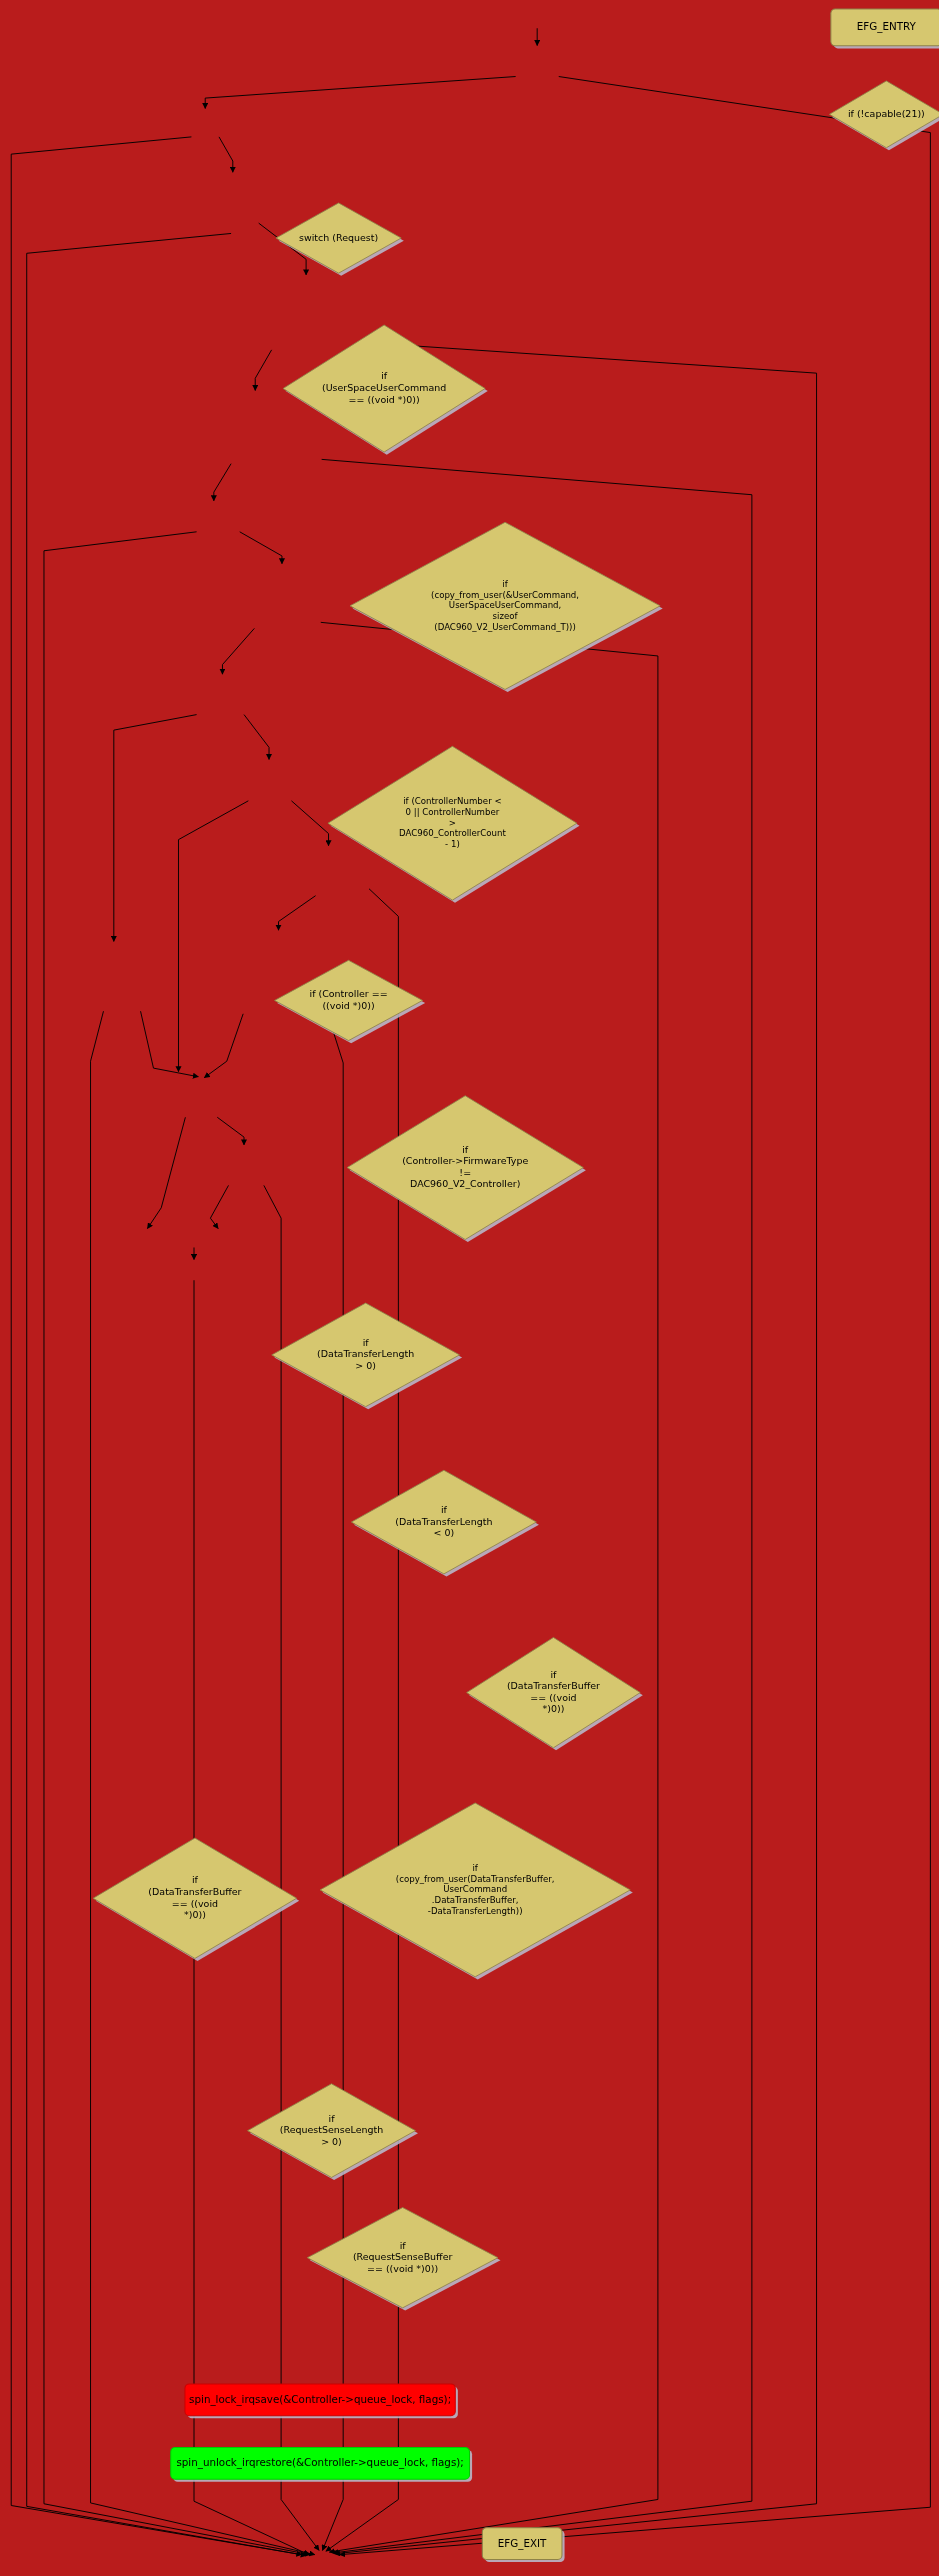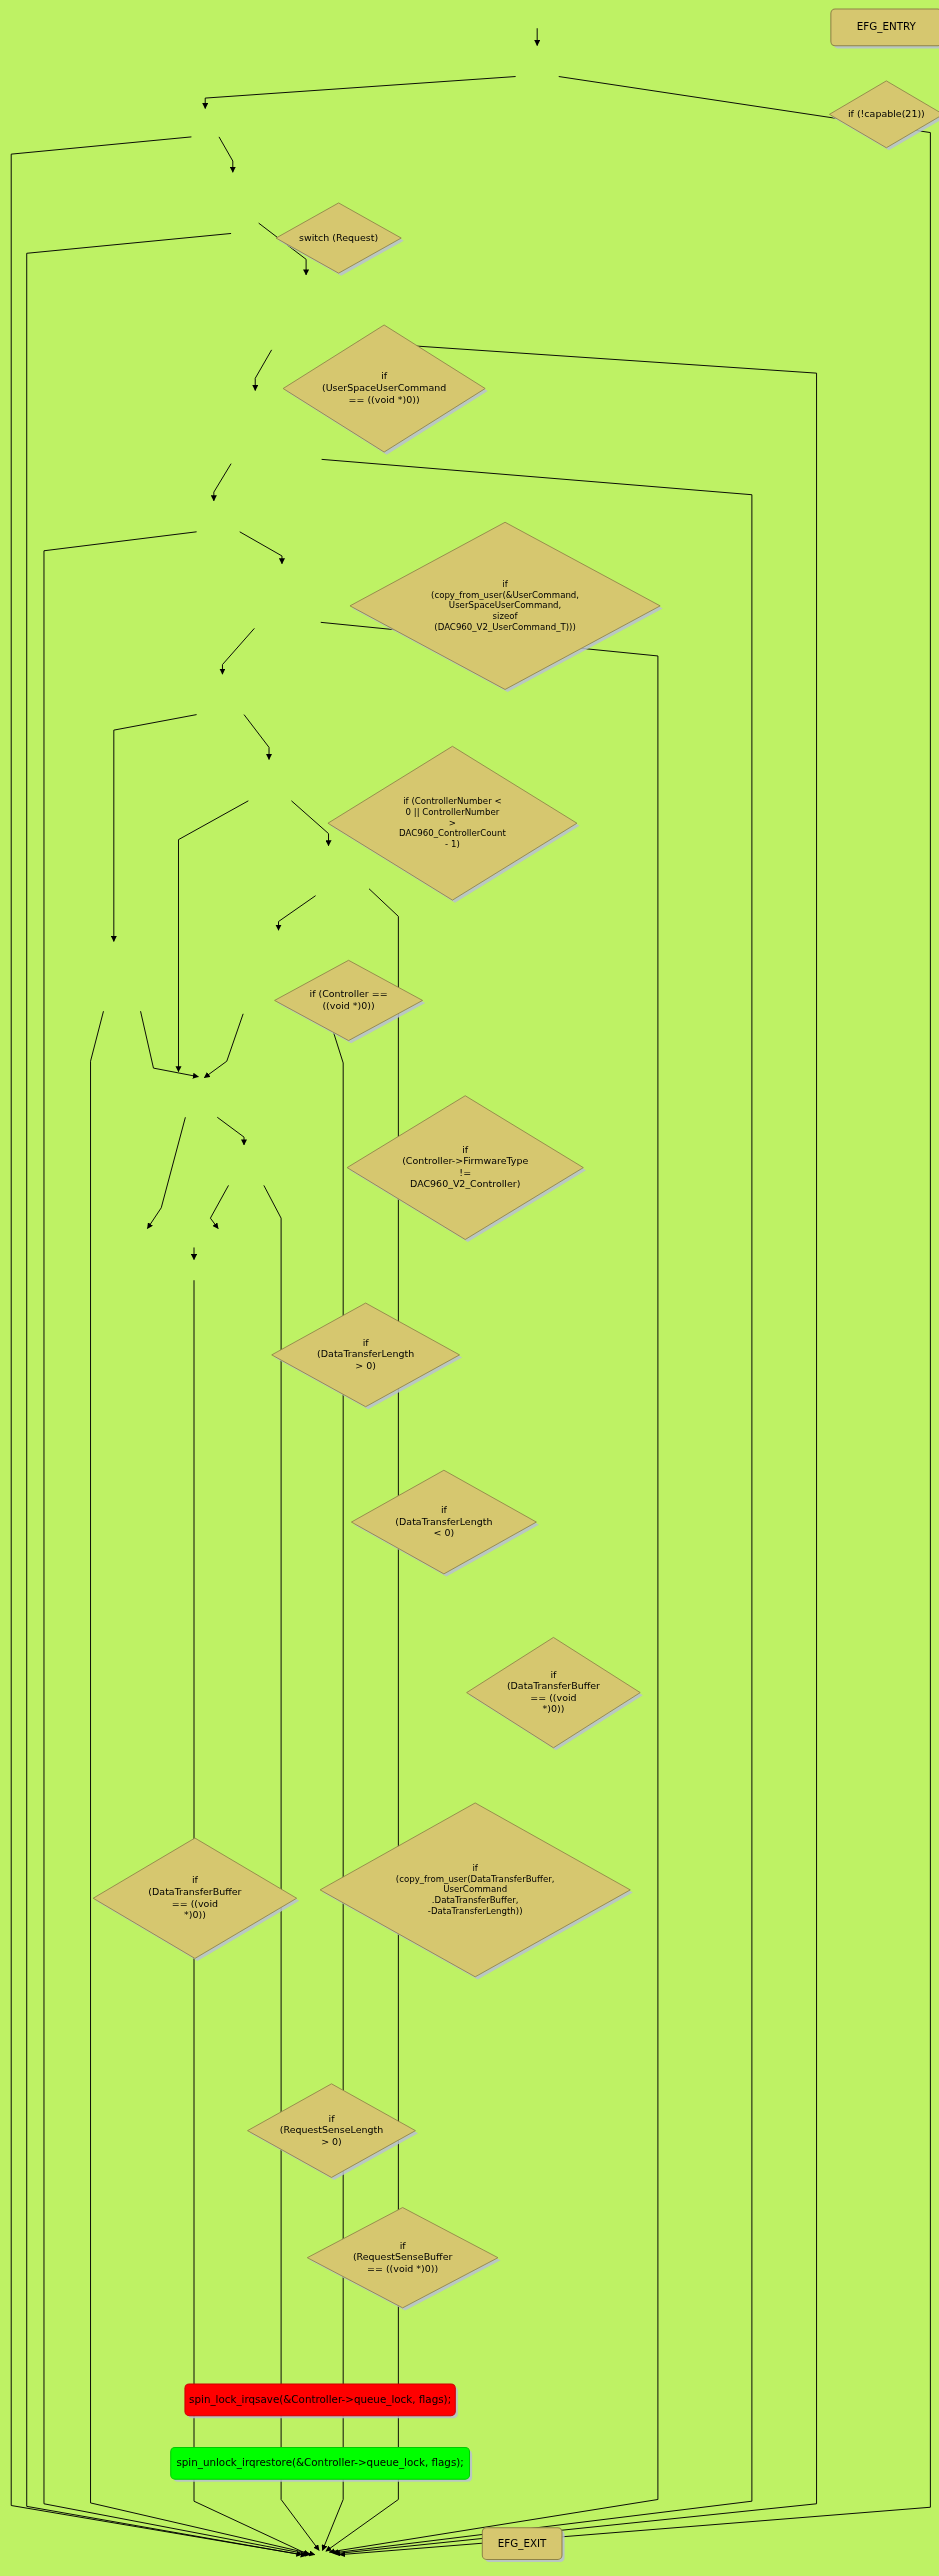--- a/index.html
+++ b/index.html
@@ -10,21 +10,21 @@
   body {
     width: 939px;
     height: 2576px;
     font-family: "DejaVu Sans", sans-serif;
     overflow: hidden;
   }
   #diagram-root {
     position: relative;
     width: 939px;
     height: 2576px;
-    background: #bef264;
+    background: #b91c1c;
   }
   svg#cfg-svg {
     display: block;
     width: 939px;
     height: 2576px;
   }
   .edge-line {
     fill: none;
     stroke: #000000;
     stroke-width: 1.1;

